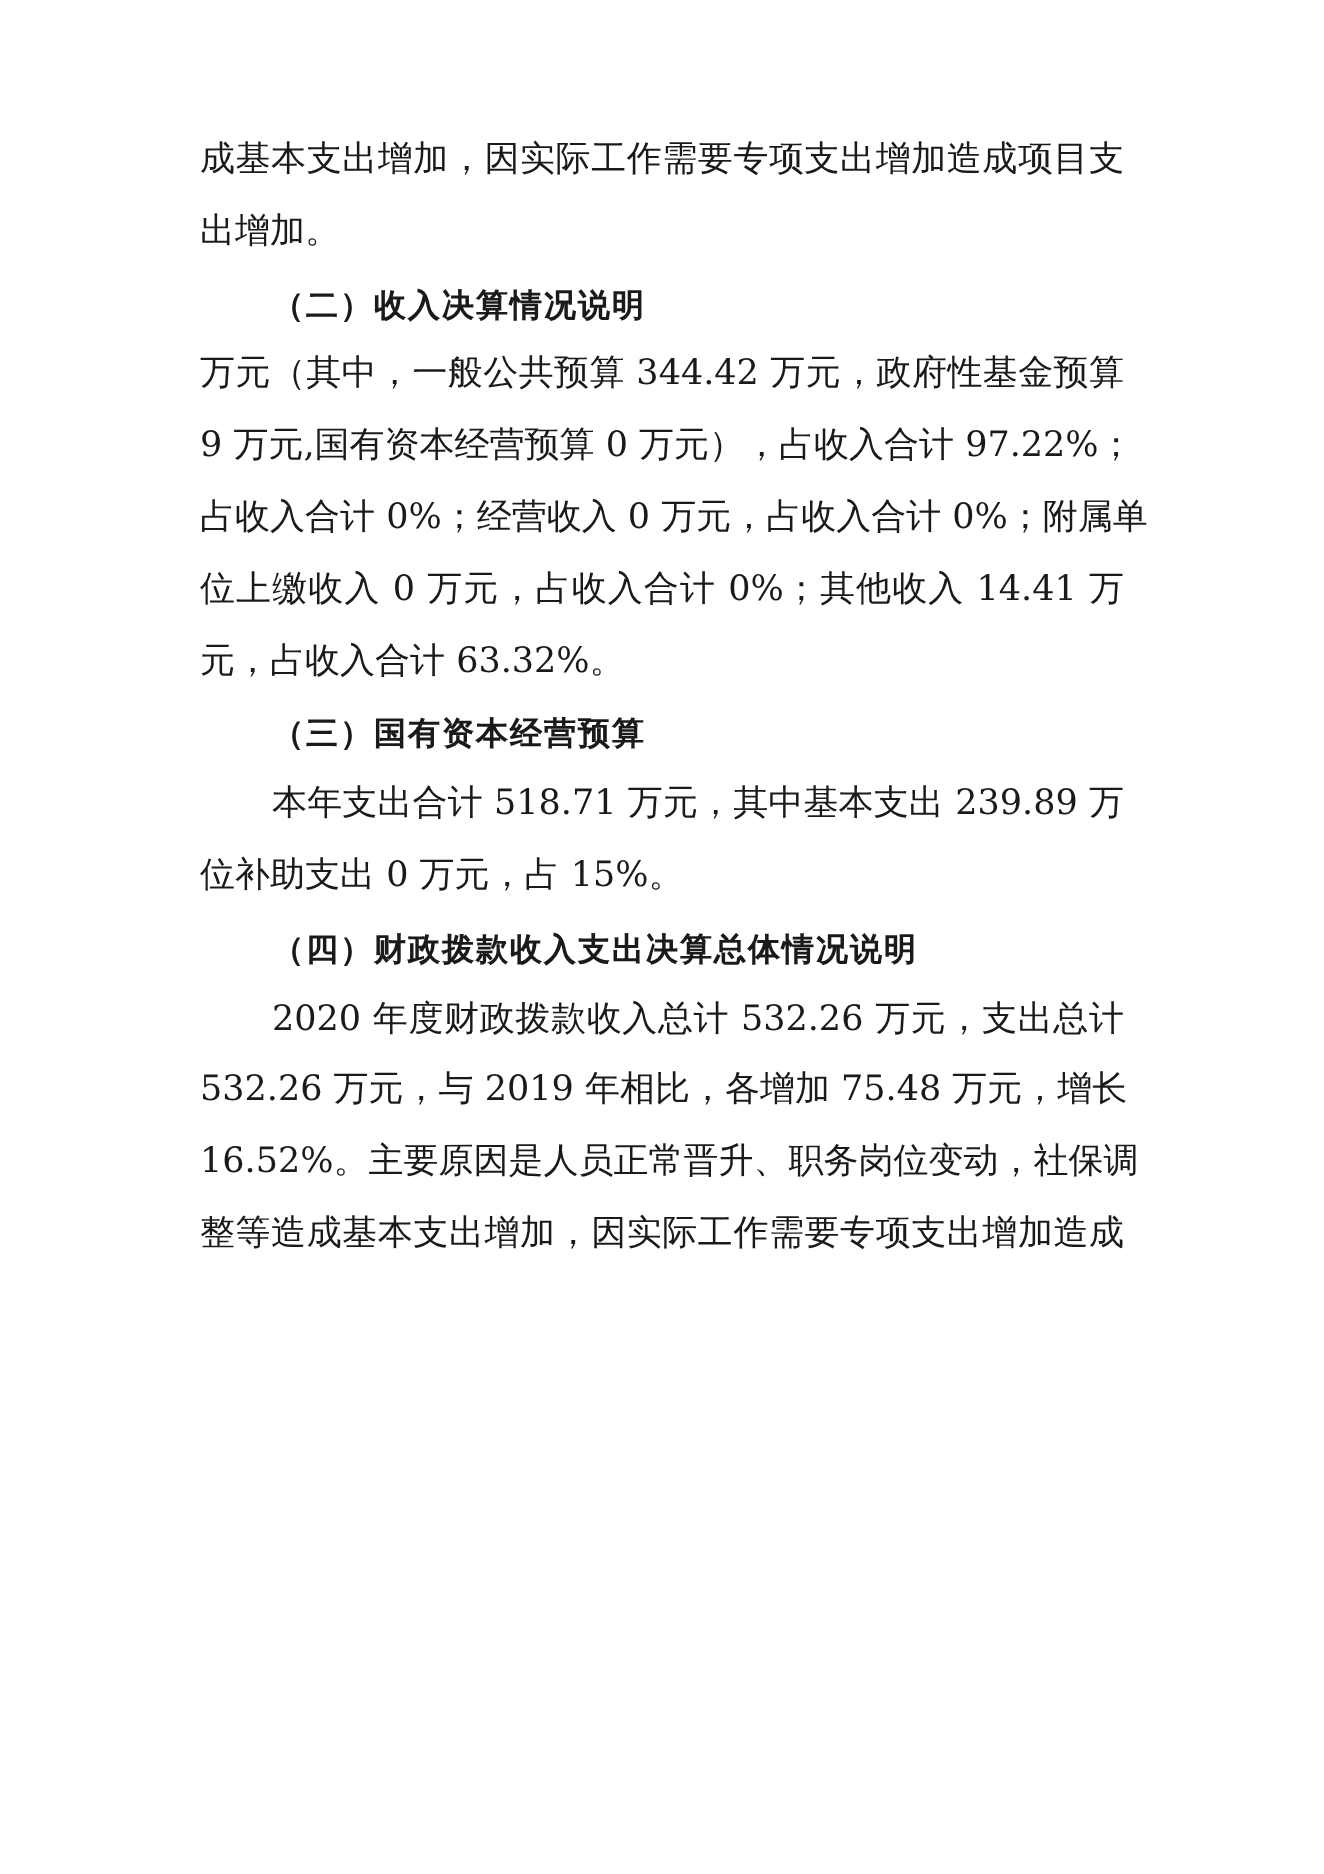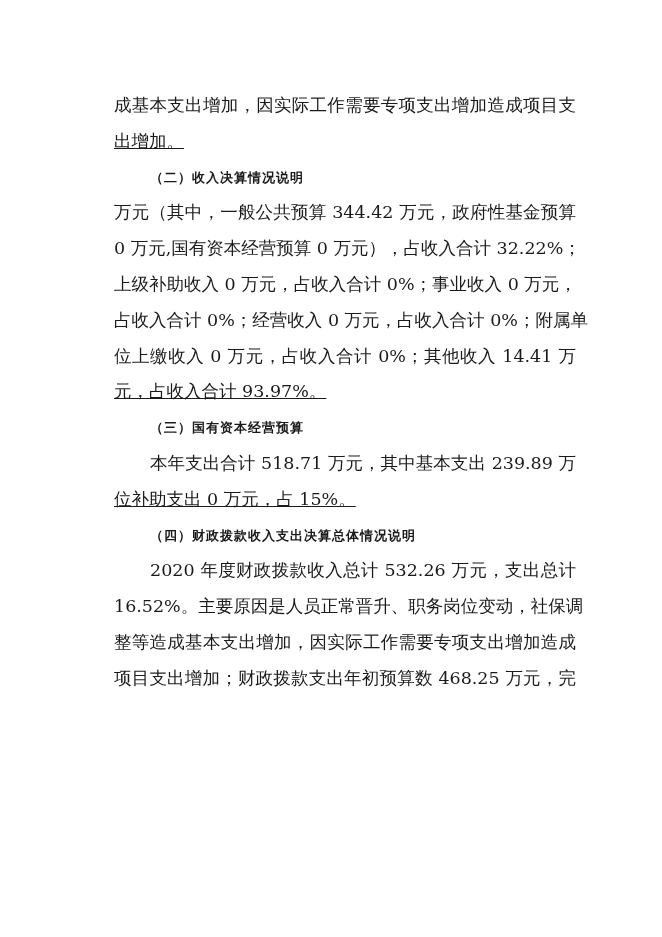--- a/index.html
+++ b/index.html
@@ -1,43 +1,42 @@
 <!DOCTYPE html>
 <html><head>
 <meta charset="utf-8">
 <style>
   html, body { margin: 0; padding: 0; background: #ffffff; }
   body { width: 662px; height: 937px; position: relative; overflow: hidden; }
   .page {
-    position: absolute; left: 100px; top: 88px; width: 462px;
+    position: absolute; left: 100px; top: 63px; width: 462px;
     font-family: "DejaVu Serif", "Liberation Serif", serif;
-    color: #1a1a1a; font-size: 17.5px; line-height: 35.8px; margin-left: 14px;
+    color: #1a1a1a; font-size: 17.5px; line-height: 35.8px;
   }
   .line { white-space: nowrap; height: 35.8px; text-align: justify; text-align-last: justify; }
-  .line.last { text-align-last: left; text-decoration: underline; }
+  .line.last { text-align-last: left; }
   .indent { padding-left: 36px; }
-  .heading { font-weight: bold; padding-left: 36px; font-family: "DejaVu Sans", "Liberation Sans", sans-serif; font-size: 13px; letter-spacing: 1px; text-align-last: left; }
+  .heading { font-weight: bold; padding-left: 36px; font-family: "DejaVu Sans", "Liberation Sans", sans-serif; font-size: 16px; letter-spacing: 1px; text-align-last: left; }
 </style>
 </head>
 <body>
 
 <div class="page">
   <div class="line">成基本支出增加，因实际工作需要专项支出增加造成项目支</div>
   <div class="line last">出增加。</div>
 
   <div class="line heading">（二）收入决算情况说明</div>
   <div class="line">万元（其中，一般公共预算 344.42 万元，政府性基金预算</div>
-  <div class="line">0 万元,国有资本经营预算 0 万元），占收入合计 32.22%；</div>
-  <div class="line">上级补助收入 0 万元，占收入合计 0%；事业收入 0 万元，</div>
+  <div class="line">9 万元,国有资本经营预算 0 万元），占收入合计 97.22%；</div>
   <div class="line">占收入合计 0%；经营收入 0 万元，占收入合计 0%；附属单</div>
   <div class="line">位上缴收入 0 万元，占收入合计 0%；其他收入 14.41 万</div>
-  <div class="line last">元，占收入合计 93.97%。</div>
+  <div class="line last">元，占收入合计 63.32%。</div>
 
   <div class="line heading">（三）国有资本经营预算</div>
   <div class="line indent">本年支出合计 518.71 万元，其中基本支出 239.89 万</div>
   <div class="line last">位补助支出 0 万元，占 15%。</div>
 
   <div class="line heading">（四）财政拨款收入支出决算总体情况说明</div>
   <div class="line indent">2020 年度财政拨款收入总计 532.26 万元，支出总计</div>
+  <div class="line">532.26 万元，与 2019 年相比，各增加 75.48 万元，增长</div>
   <div class="line">16.52%。主要原因是人员正常晋升、职务岗位变动，社保调</div>
   <div class="line">整等造成基本支出增加，因实际工作需要专项支出增加造成</div>
-  <div class="line">项目支出增加；财政拨款支出年初预算数 468.25 万元，完</div>
 </div>
 
 </body></html>

